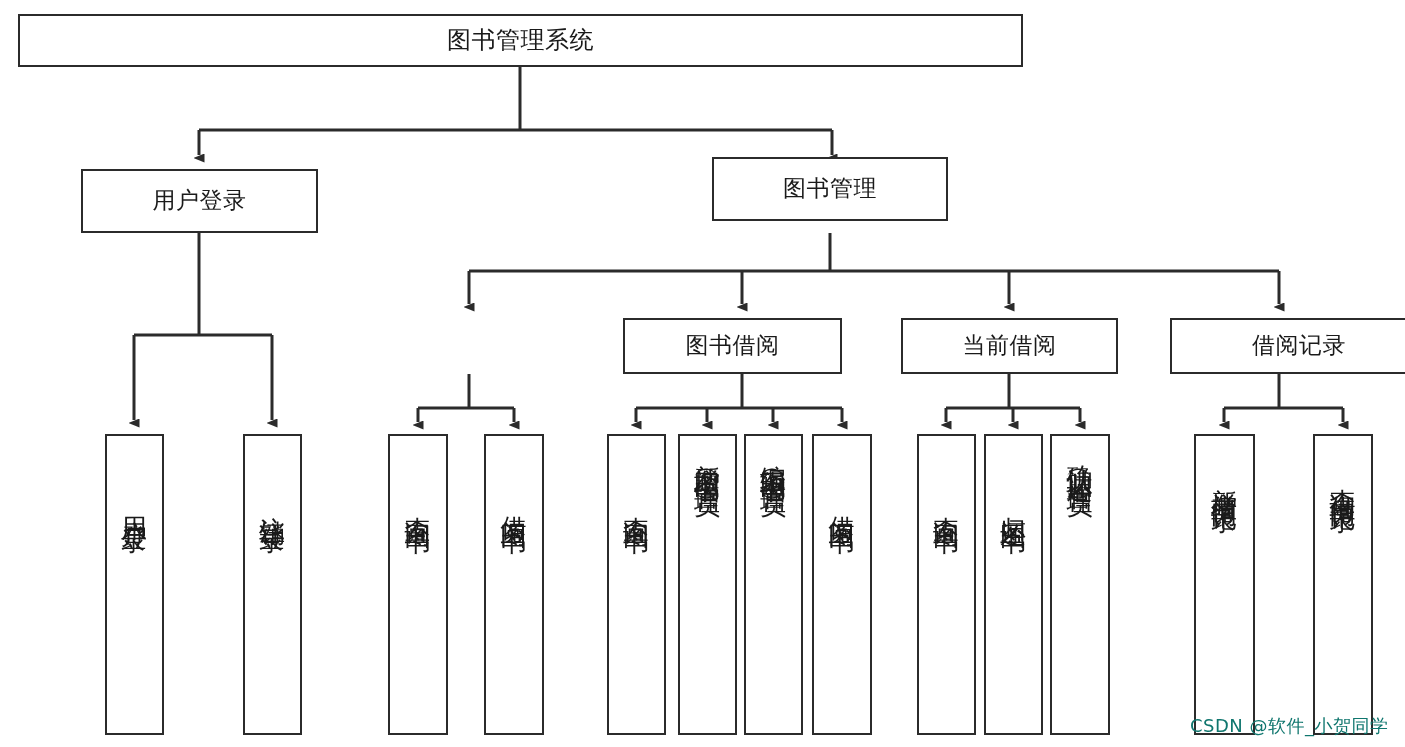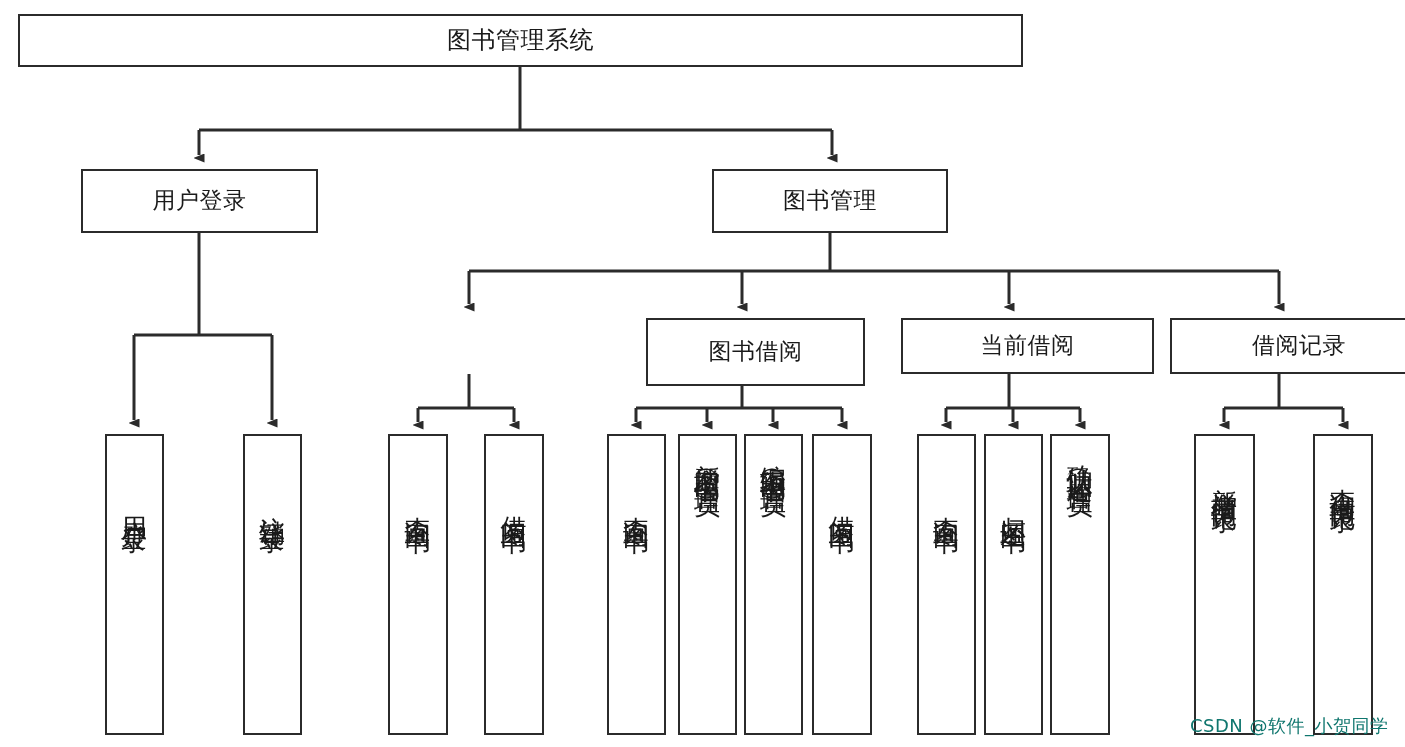--- a/index.html
+++ b/index.html
@@ -132,28 +132,28 @@
     </g>
   </svg>
 
   <div class="node horiz root" style="left:18px; top:14px; width:1005px; height:53px;">
     <span class="label">图书管理系统</span>
   </div>
 
   <div class="node horiz" style="left:81px; top:169px; width:237px; height:64px;">
     <span class="label">用户登录</span>
   </div>
-  <div class="node horiz" style="left:712px; top:169px; width:236px; height:64px;">
+  <div class="node horiz" style="left:712px; top:157px; width:236px; height:64px;">
     <span class="label">图书管理</span>
   </div>
 
-  <div class="node horiz" style="left:646px; top:318px; width:219px; height:68px;">
+  <div class="node horiz" style="left:623px; top:318px; width:219px; height:56px;">
     <span class="label">图书借阅</span>
   </div>
-  <div class="node horiz" style="left:901px; top:318px; width:253px; height:56px;">
+  <div class="node horiz" style="left:901px; top:318px; width:217px; height:56px;">
     <span class="label">当前借阅</span>
   </div>
   <div class="node horiz" style="left:1170px; top:318px; width:258px; height:56px;">
     <span class="label">借阅记录</span>
   </div>
 
   <div class="node vert" style="left:105px; top:434px; width:59px; height:301px; padding-top:60px;">
     <span class="label">用户登录</span>
   </div>
   <div class="node vert" style="left:243px; top:434px; width:59px; height:301px; padding-top:60px;">

